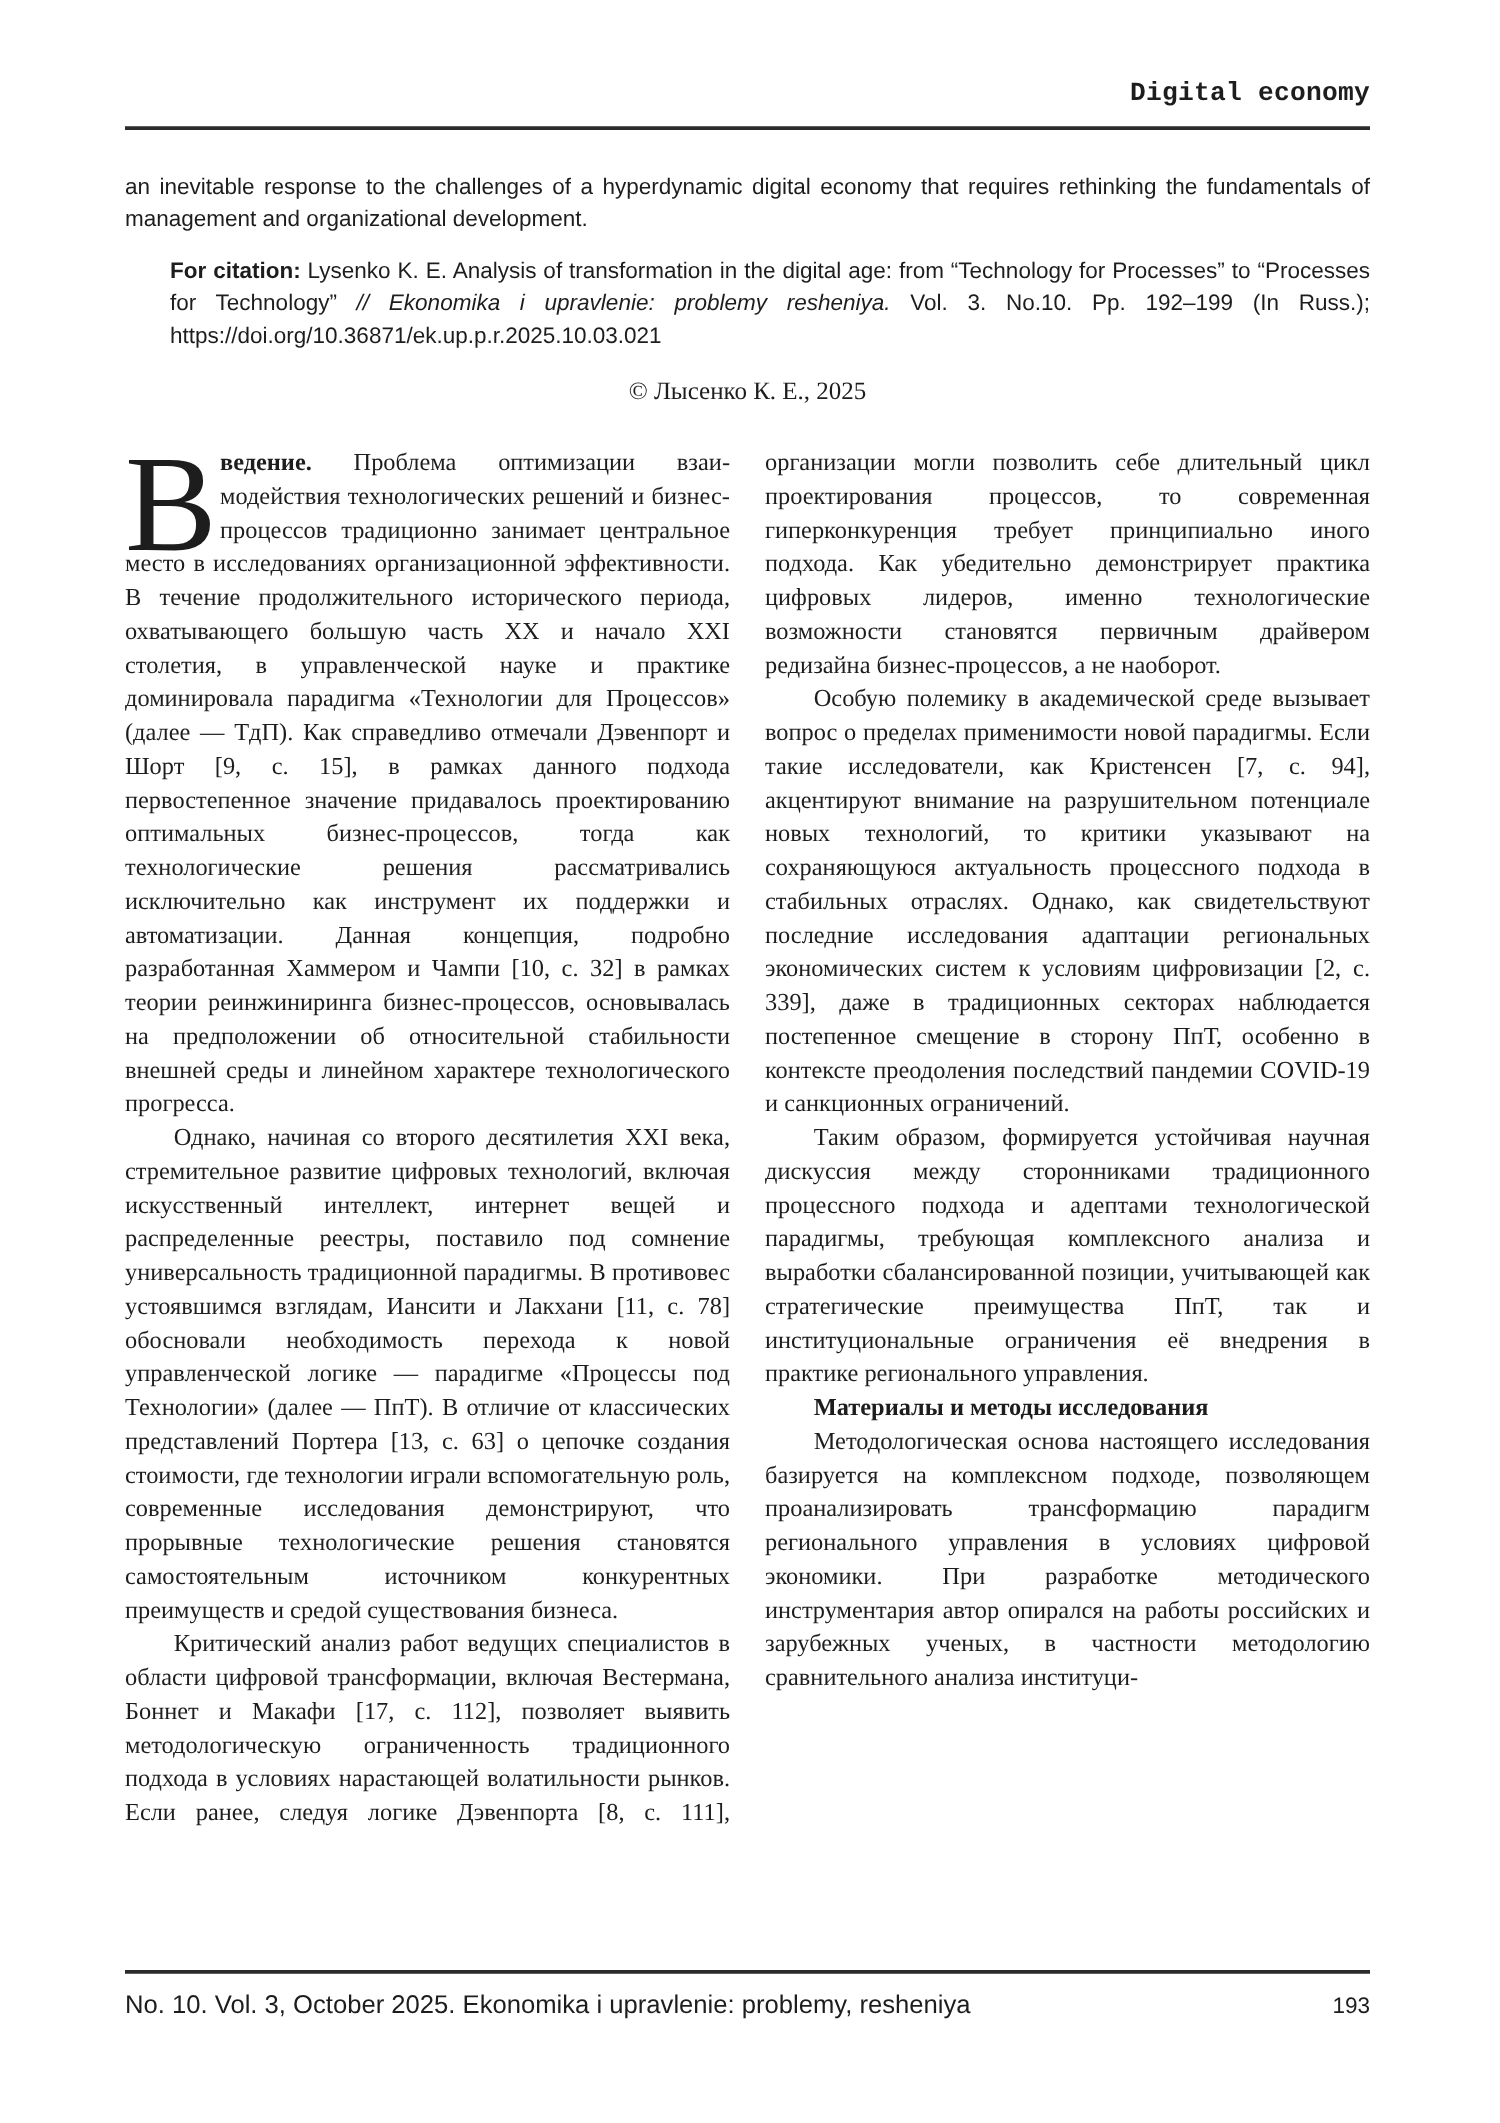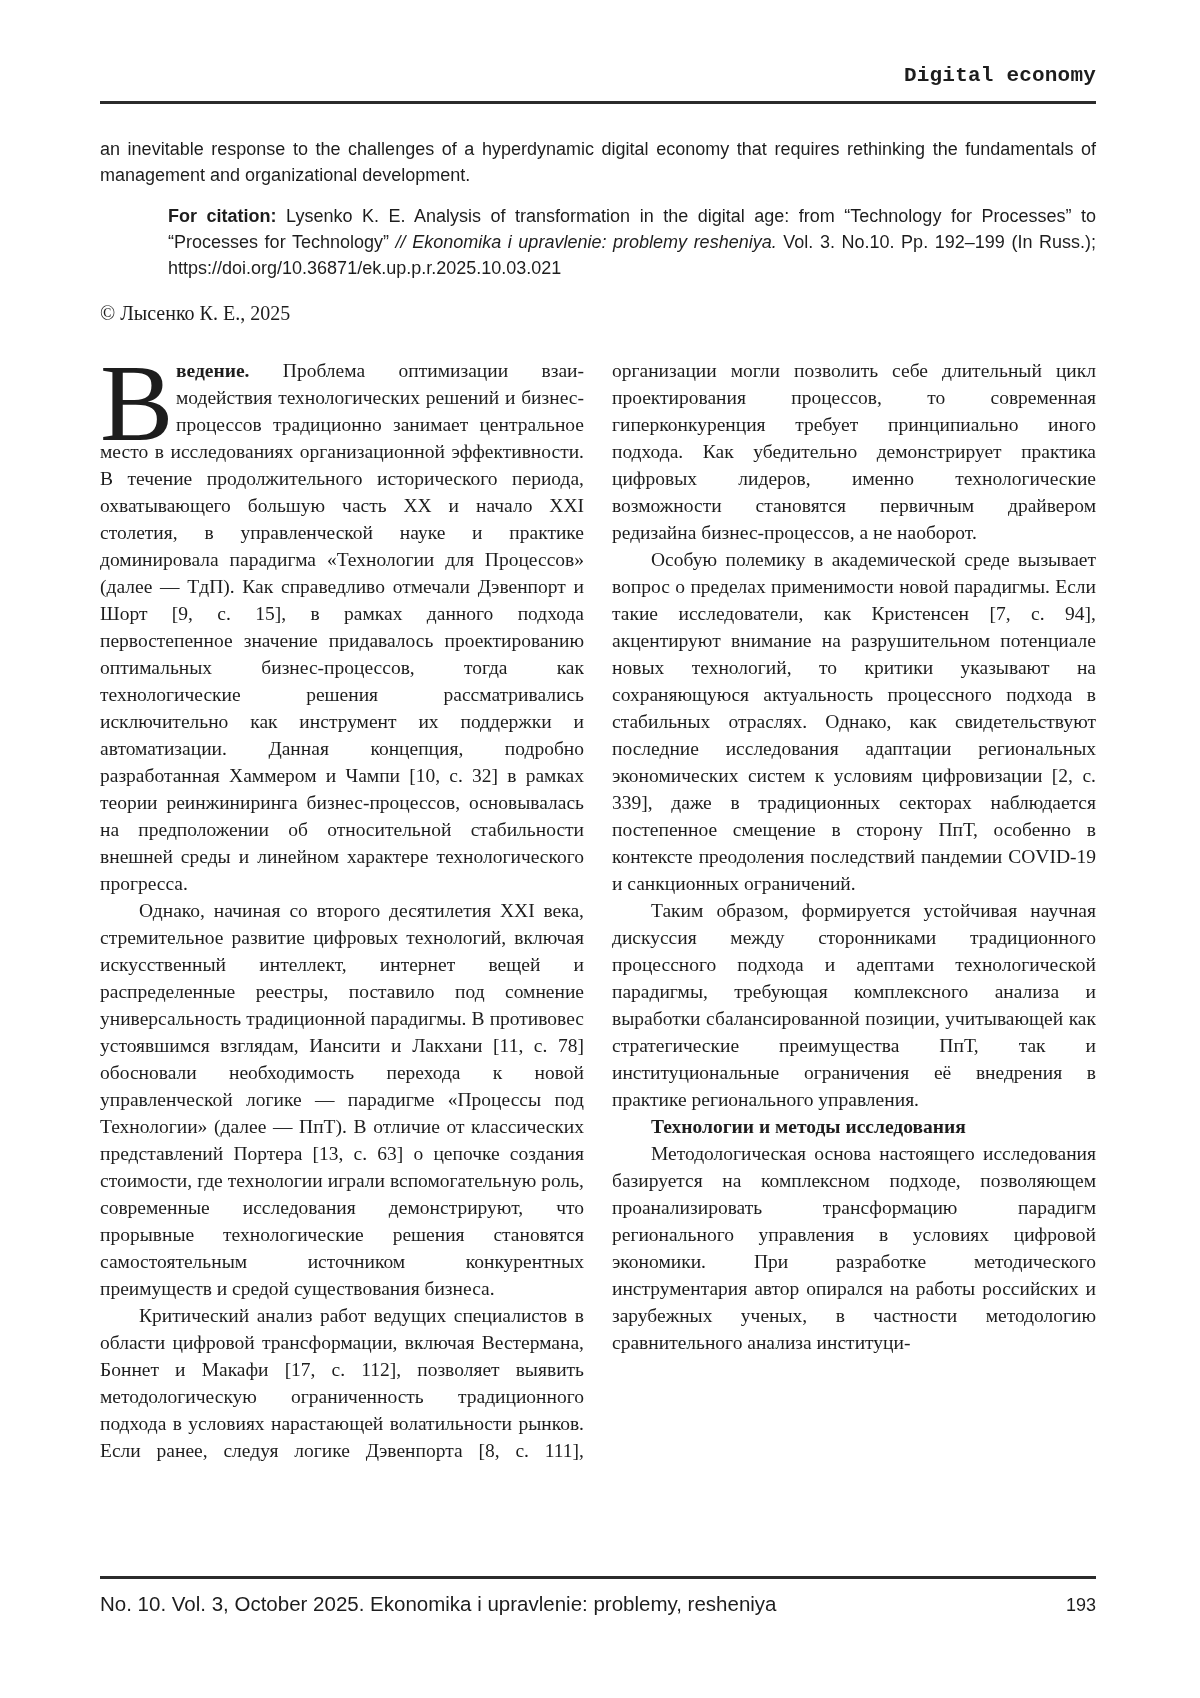--- a/index.html
+++ b/index.html
@@ -28,27 +28,28 @@
   
   .front {
     font-family: "Liberation Sans", sans-serif;
     font-size: 18px;
     line-height: 26px;
     text-align: justify;
     margin: 0;
   }
   .abstract { margin-top: 32px; }
   .keywords { text-indent: 40px; }
-  .citation { margin-top: 15px; margin-left: 68px; }
+  .citation { margin-top: 15px; margin-left: 36px; }
 
   .copyright {
     font-family: "Liberation Serif", serif;
     font-size: 20px;
     line-height: 24px;
     margin: 20px 0 0 0;
+    text-align: center;
   }
 
   
   .columns {
     margin-top: 32px;
     height: 1118px;
     column-count: 2;
     column-gap: 28px;
     column-fill: auto;
     overflow: hidden;
@@ -102,21 +103,21 @@
     <p class="copyright">© Лысенко К. Е., 2025</p>
 
     <div class="columns" lang="ru">
       <p class="opening"><span class="dropcap">В</span><b>ведение.</b><span> Проблема оптимизации взаи­модействия технологических решений и бизнес-процессов традиционно занимает центральное место в исследованиях организацион­ной эффективности. В течение продолжительного исторического периода, охватывающего большую часть XX и начало XXI столетия, в управленче­ской науке и практике доминировала парадигма «Технологии для Процессов» (далее — ТдП). Как справедливо отмечали Дэвенпорт и Шорт [9, с. 15], в рамках данного подхода первостепенное значе­ние придавалось проектированию оптимальных бизнес-процессов, тогда как технологические ре­шения рассматривались исключительно как ин­струмент их поддержки и автоматизации. Данная концепция, подробно разработанная Хаммером и Чампи [10, с. 32] в рамках теории реинжинирин­га бизнес-процессов, основывалась на предполо­жении об относительной стабильности внешней среды и линейном характере технологического прогресса.</span></p>
 
       <p>Однако, начиная со второго десятилетия XXI века, стремительное развитие цифровых техноло­гий, включая искусственный интеллект, интернет вещей и распределенные реестры, поставило под сомнение универсальность традиционной парадиг­мы. В противовес устоявшимся взглядам, Иансити и Лакхани [11, с. 78] обосновали необходимость перехода к новой управленческой логике — пара­дигме «Процессы под Технологии» (далее — ПпТ). В отличие от классических представлений Портера [13, с. 63] о цепочке создания стоимости, где тех­нологии играли вспомогательную роль, современ­ные исследования демонстрируют, что прорывные технологические решения становятся самостоя­тельным источником конкурентных преимуществ и средой существования бизнеса.</p>
       <p>Критический анализ работ ведущих специали­стов в области цифровой трансформации, включая Вестермана, Боннет и Макафи [17, с. 112], позво­ляет выявить методологическую ограниченность традиционного подхода в условиях нарастающей волатильности рынков. Если ранее, следуя логике Дэвенпорта [8, с. 111], организации могли позво­лить себе длительный цикл проектирования про­цессов, то современная гиперконкуренция требует принципиально иного подхода. Как убедительно демонстрирует практика цифровых лидеров, имен­но технологические возможности становятся пер­вичным драйвером редизайна бизнес-процессов, а не наоборот.</p>
       <p>Особую полемику в академической среде вы­зывает вопрос о пределах применимости новой парадигмы. Если такие исследователи, как Кри­стенсен [7, с. 94], акцентируют внимание на разру­шительном потенциале новых технологий, то кри­тики указывают на сохраняющуюся актуальность процессного подхода в стабильных отраслях. Од­нако, как свидетельствуют последние исследования адаптации региональных экономических систем к условиям цифровизации [2, с. 339], даже в тра­диционных секторах наблюдается постепенное смещение в сторону ПпТ, особенно в контексте преодоления последствий пандемии COVID-19 и санкционных ограничений.</p>
       <p>Таким образом, формируется устойчивая на­учная дискуссия между сторонниками традици­онного процессного подхода и адептами техно­логической парадигмы, требующая комплексного анализа и выработки сбалансированной позиции, учитывающей как стратегические преимущества ПпТ, так и институциональные ограничения её внедрения в практике регионального управления.</p>
 
-      <p class="methods-heading">Технологии и методы исследования</p>
+      <p class="methods-heading">Материалы и методы исследования</p>
 
       <p>Методологическая основа настоящего ис­следования базируется на комплексном подходе, позволяющем проанализировать трансформацию парадигм регионального управления в условиях цифровой экономики. При разработке методиче­ского инструментария автор опирался на работы российских и зарубежных ученых, в частности методологию сравнительного анализа институци-</p>
     </div>
   </div>
 
   <div class="footer-rule"></div>
 
   <div class="footer">
     <span class="journal-line">No. 10. Vol. 3, October 2025. Ekonomika i upravlenie: problemy, resheniya</span>
     <span class="page-number">193</span>

